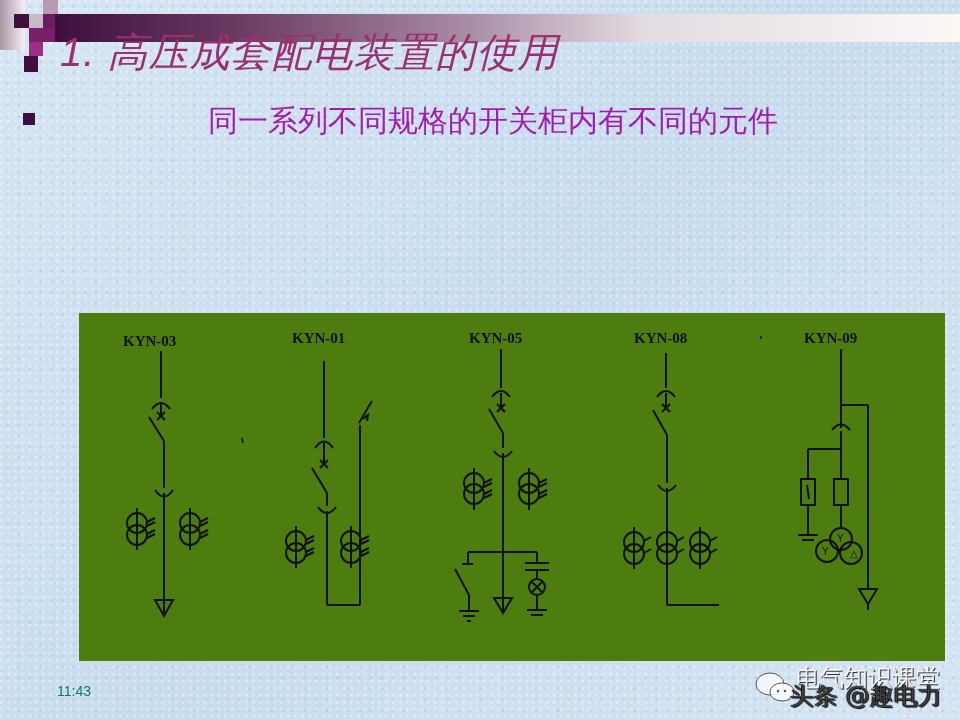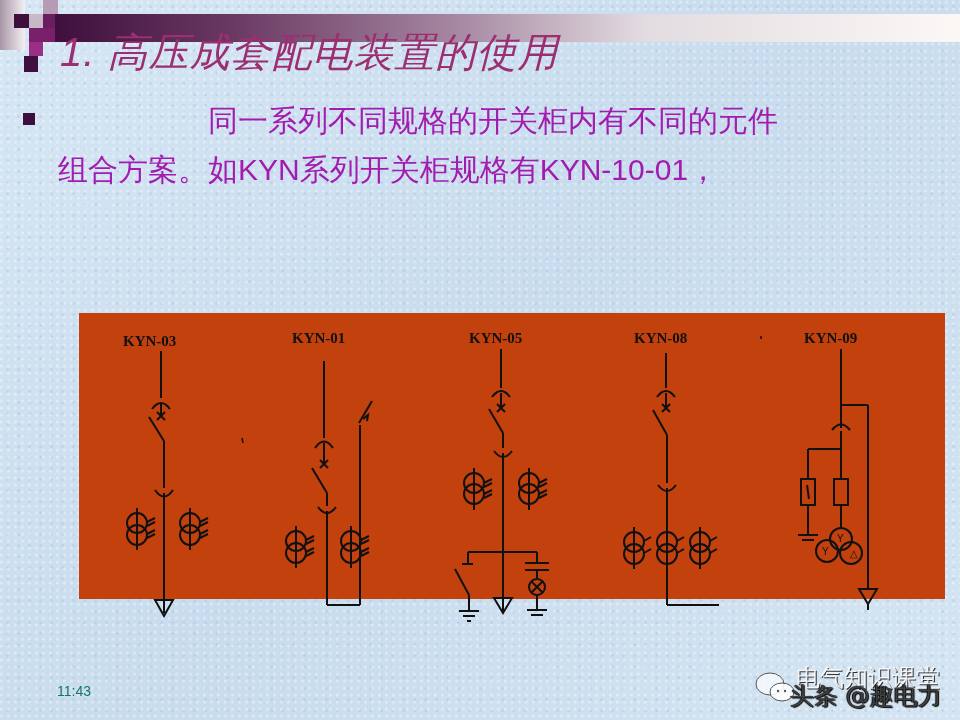--- a/index.html
+++ b/index.html
@@ -26,21 +26,21 @@
   .title .num { font-family:"Liberation Sans", sans-serif; }
   .bullet {
     position:absolute; width:12px; height:12px; background:#3b0f3e;
   }
   .body-text {
     position:absolute; left:58px; top:96px; width:880px; font-size:30px; line-height:49px;
     color:#a21caf;
   }
   .body-text .line { white-space:nowrap; }
   .panel {
-    position:absolute; left:79px; top:313px; width:866px; height:286px; background:#c2410c;
+    position:absolute; left:79px; top:313px; width:866px; height:348px; background:#4d7c0f;
   }
   .panel svg { position:absolute; left:0; top:0; }
   .footer-time {
     position:absolute; left:57px; top:683px; font-size:14px; color:#0f766e;
   }
   .wm {
     position:absolute; left:750px; top:664px; width:210px; height:50px;
   }
   .wm .bubble { position:absolute; left:4px; top:6px; width:48px; height:36px; }
   .wm .t1, .wm .t2 {
@@ -67,21 +67,20 @@
 
 <div class="title">
   <span class="num">1.</span>
   <span>高压成套配电装置的使用</span>
 </div>
 
 <div class="bullet" style="left:23px;top:113px;"></div>
 
 <div class="body-text">
   <div class="line">　　　　　同一系列不同规格的开关柜内有不同的元件</div>
-  <div class="line">组合方案。如KYN系列开关柜规格有KYN-10-01，</div>
 </div>
 
 <div class="panel">
   <svg width="866" height="337" viewBox="0 0 866 337" stroke="#111" stroke-width="2" fill="none" font-family="Liberation Serif, serif">
 
     <g fill="#111" stroke="none" font-size="15" font-weight="bold">
       <text x="44" y="33">KYN-03</text>
       <text x="213" y="30">KYN-01</text>
       <text x="390" y="30">KYN-05</text>
       <text x="555" y="30">KYN-08</text>

